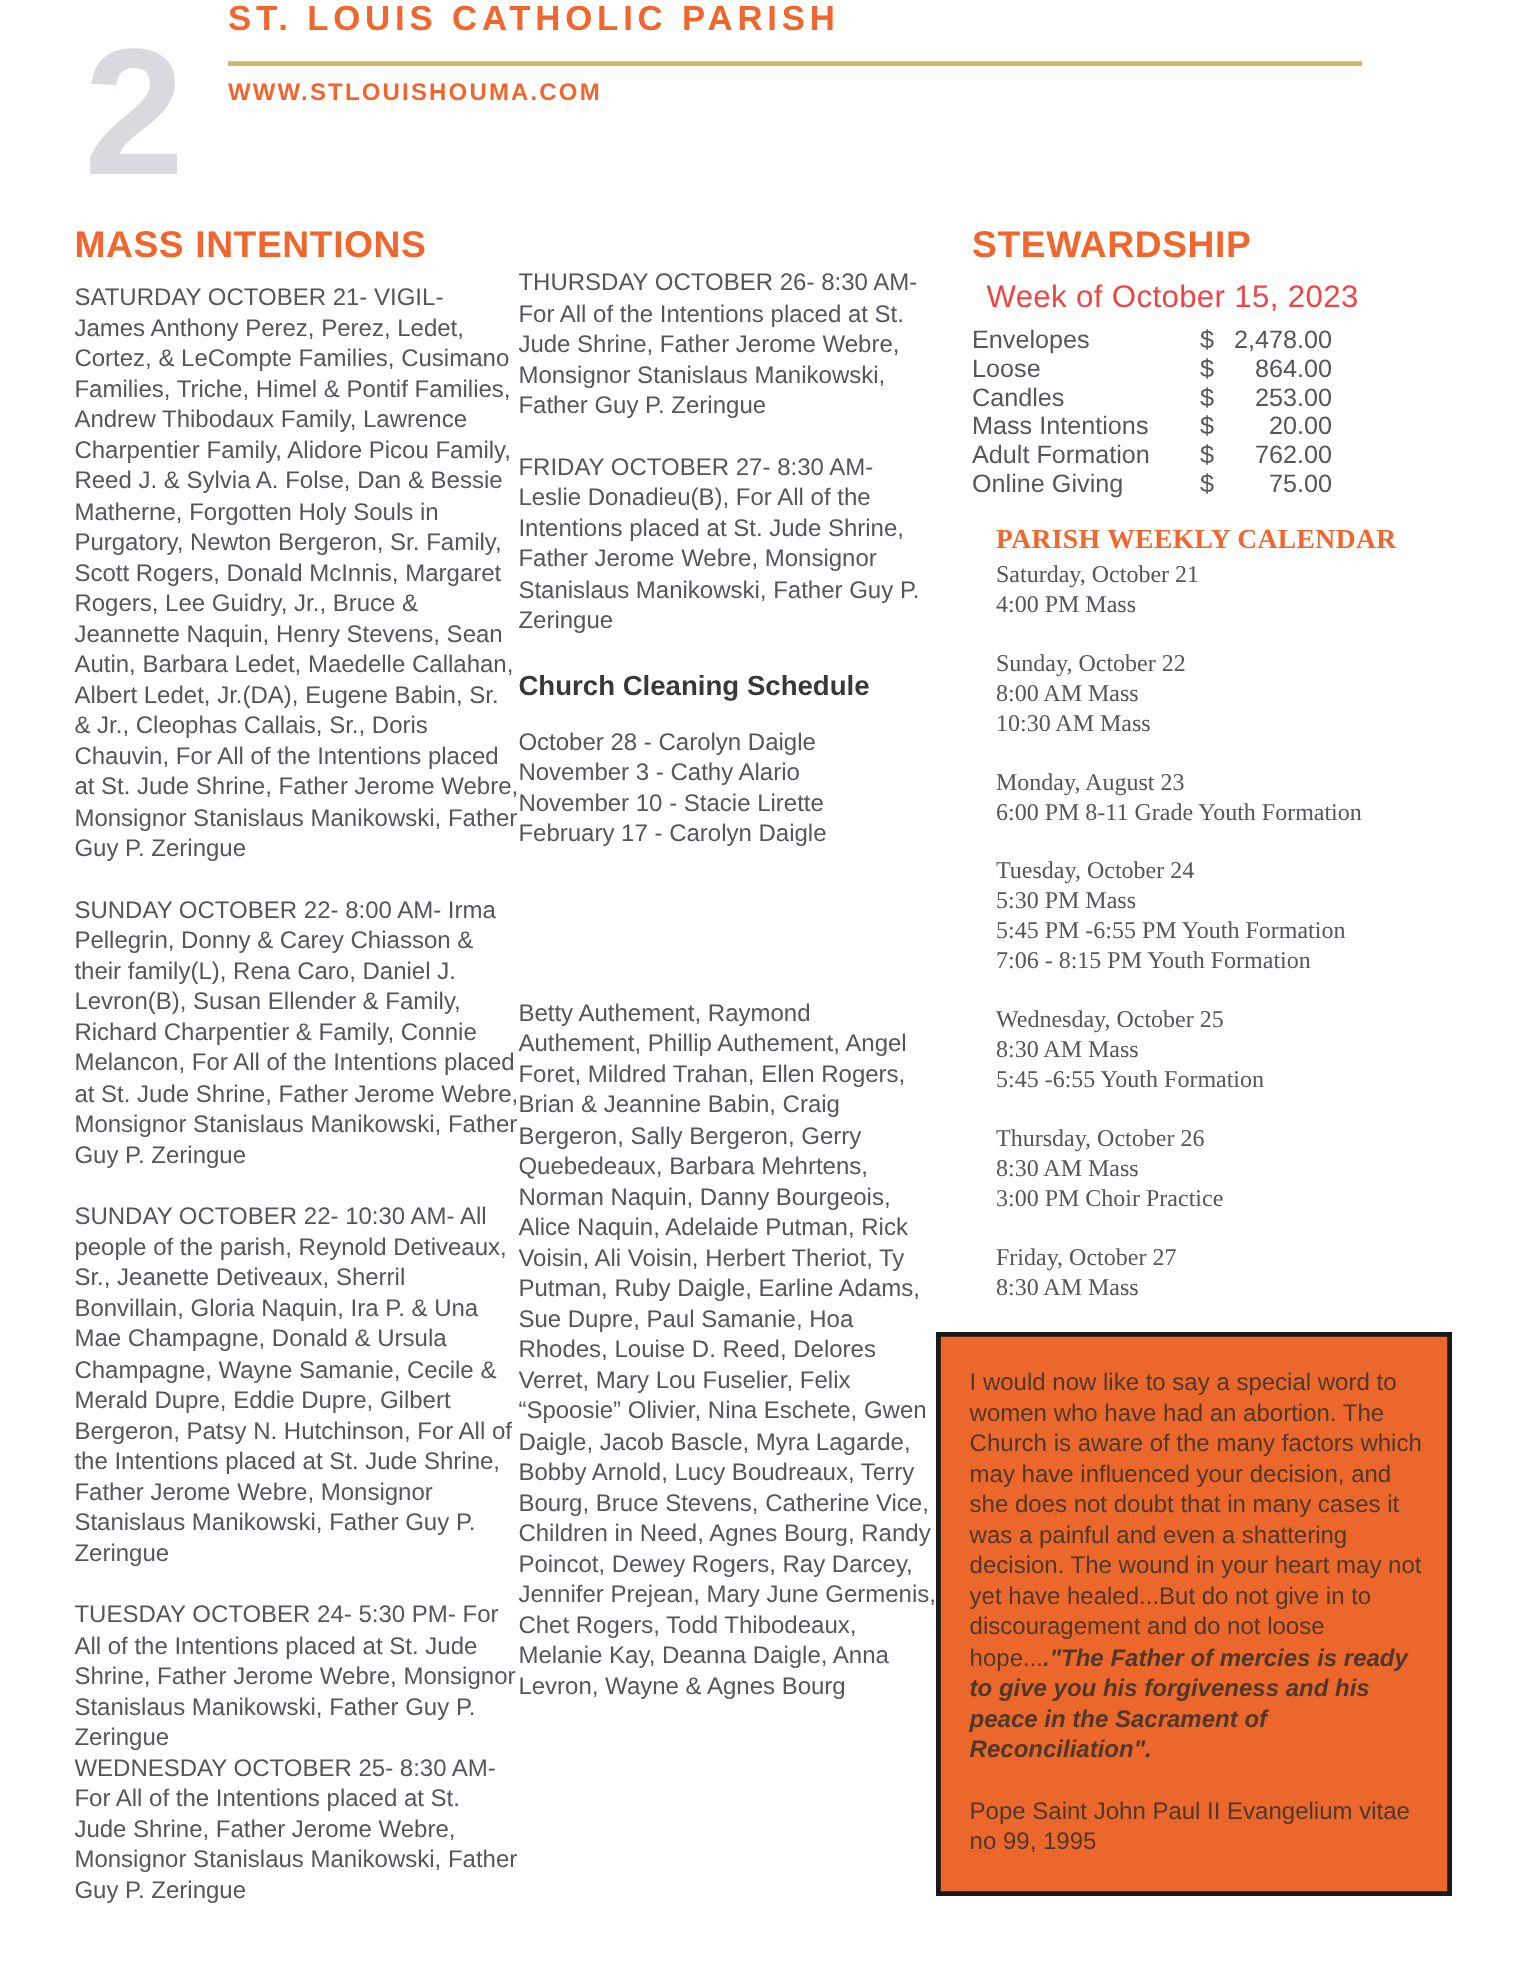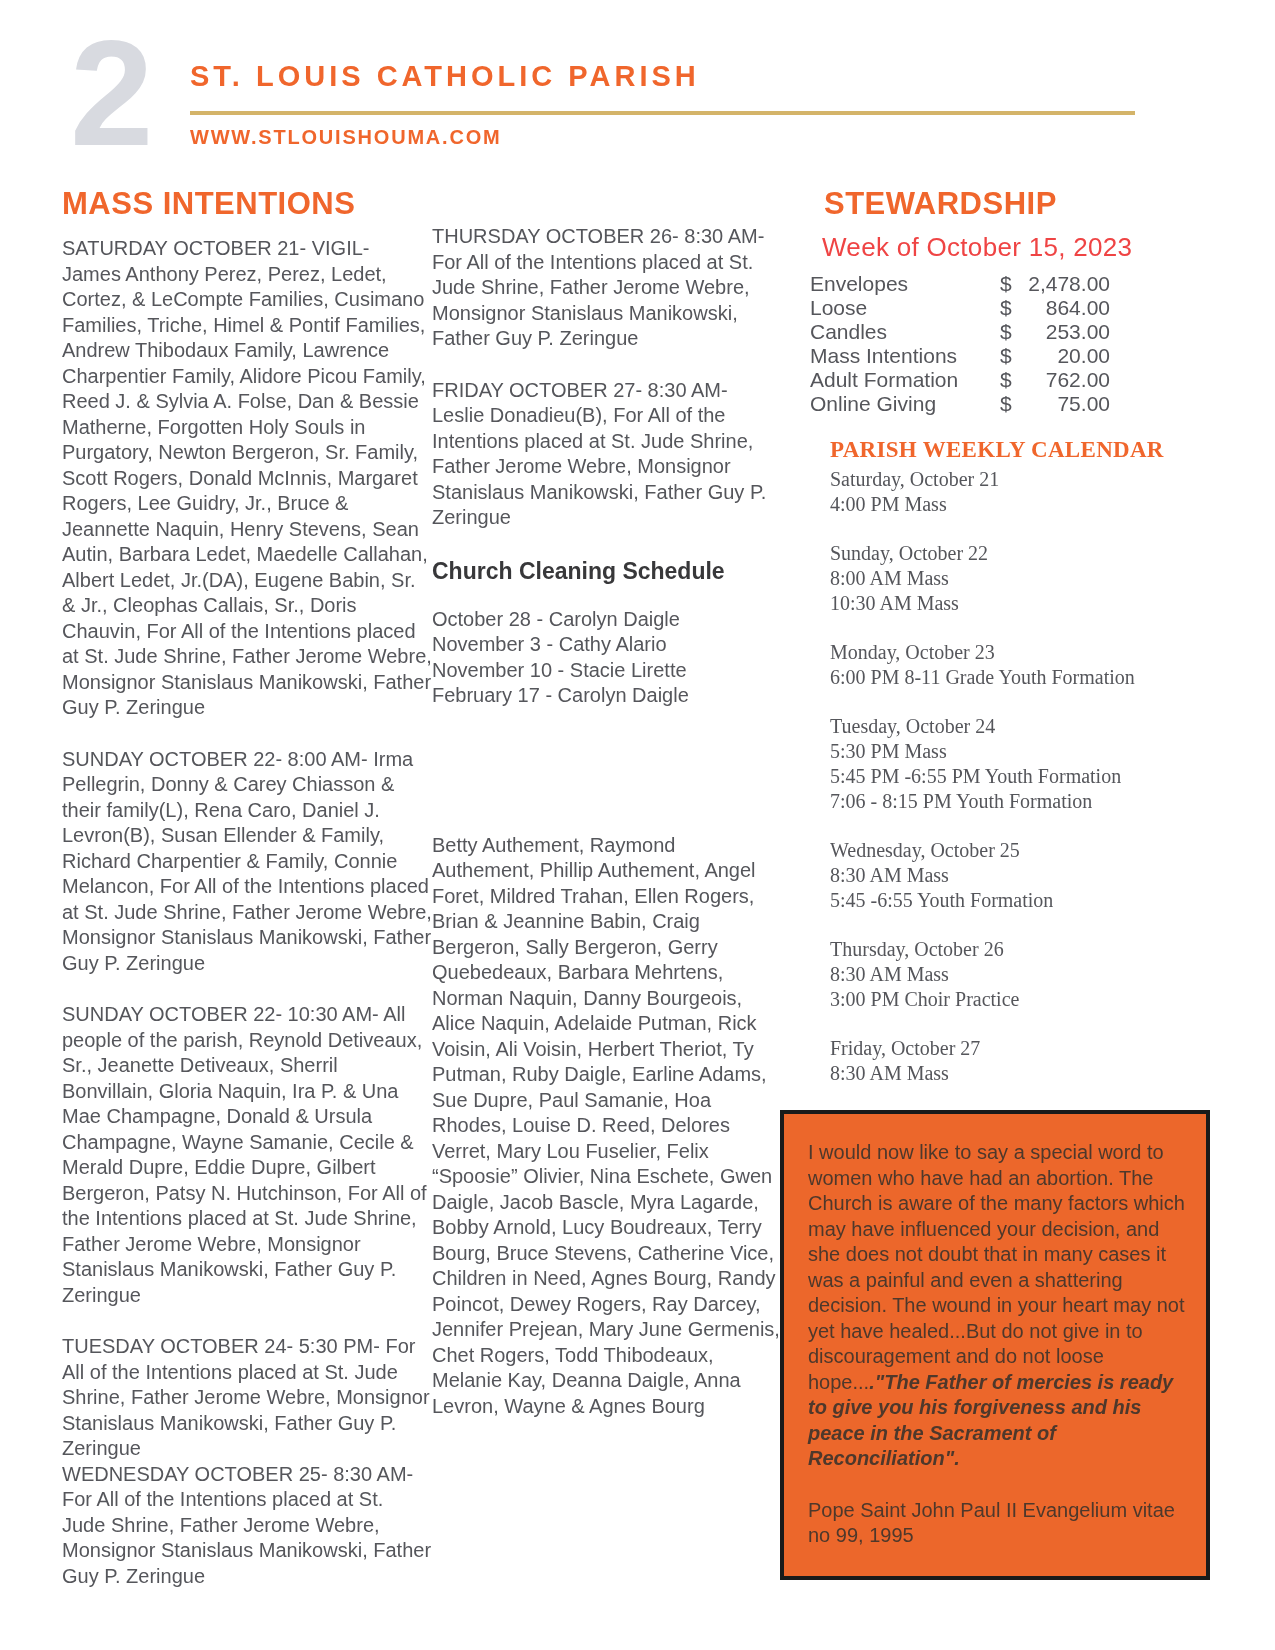--- a/index.html
+++ b/index.html
@@ -12,21 +12,21 @@
     font-family:"Liberation Sans", sans-serif;
     color:#55565B;
   }
   
   .header{position:relative;height:178px;}
   .page-num{
     position:absolute;left:70px;top:18px;
     font-size:150px;line-height:1;font-weight:bold;
     color:#D8DAE0;letter-spacing:-4px;
   }
-  .header-right{margin-left:190px;padding-top:60px;}
+  .header-right{margin-left:190px;}
   .parish-title{
     font-size:29px;font-weight:bold;color:#F0662C;
     letter-spacing:4px;
   }
   .gold-rule{margin-top:18px;width:945px;height:4px;background:#D4B469;}
   .site-url{
     margin-top:11px;font-size:20px;font-weight:600;color:#F0662C;
     letter-spacing:1.8px;
   }
   
@@ -44,21 +44,21 @@
   .cleaning{margin-top:14px;}
   .sub-heading{
     font-size:23px;line-height:28px;font-weight:bold;color:#38383A;
     margin:0 0 22px 0;
   }
   .clean-entry{margin:0;white-space:pre-line;}
   .prayer{margin-top:124px;}
   .prayer .section-heading{margin-bottom:8px;}
   
   .stew{padding-left:30px;}
-  .stew .section-heading{margin-bottom:10px;margin-left:14px;}
+  .stew .section-heading{margin-bottom:10px;}
   .week-label{
     font-size:26px;line-height:30px;font-weight:normal;color:#ef4444;
     margin:0 0 10px 12px;letter-spacing:.3px;
   }
   .stew-table{margin-bottom:18px;width:300px;}
   .stew-row{display:flex;font-size:21px;line-height:24px;}
   .stew-label{flex:1;}
   .stew-cur{width:22px;}
   .stew-val{width:88px;text-align:right;}
   .calendar{padding-left:20px;margin-top:20px;font-family:Liberation Serif, serif;}
@@ -199,21 +199,21 @@
                 <div class="cal-day-title">Sunday, October 22</div>
                 <div class="cal-events">
 
                     <div class="cal-event">8:00 AM Mass</div>
 
                     <div class="cal-event">10:30 AM Mass</div>
                   </div>
               </div>
 
               <div class="cal-day">
-                <div class="cal-day-title">Monday, October 23</div>
+                <div class="cal-day-title">Monday, August 23</div>
                 <div class="cal-events">
 
                     <div class="cal-event">6:00 PM 8-11 Grade Youth Formation</div>
                   </div>
               </div>
 
               <div class="cal-day">
                 <div class="cal-day-title">Tuesday, October 24</div>
                 <div class="cal-events">
 

